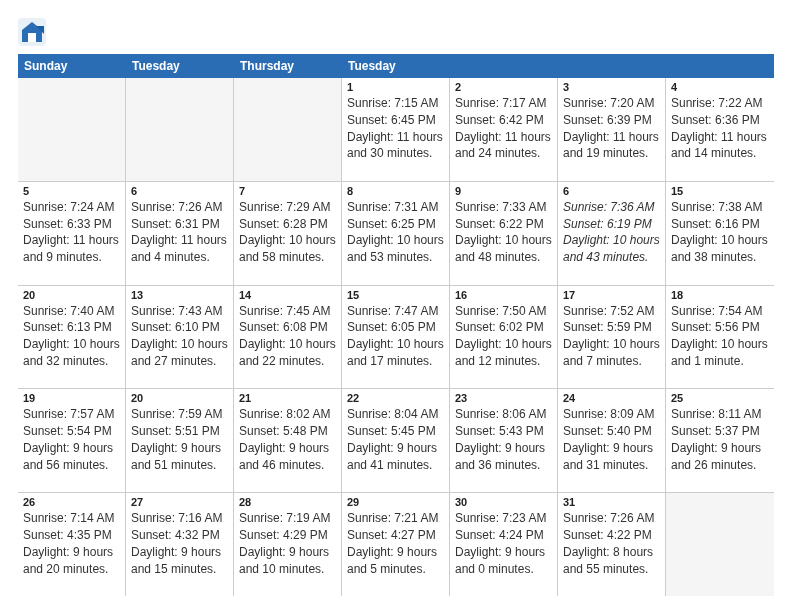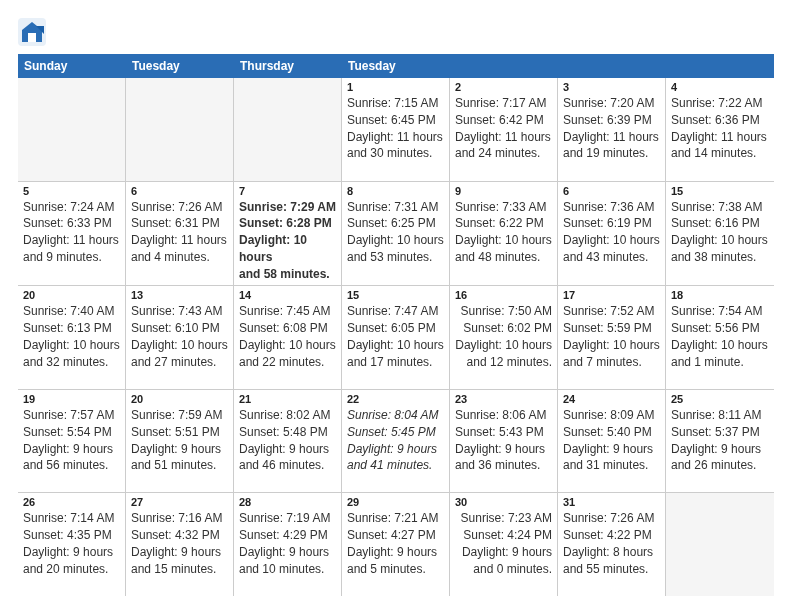--- a/index.html
+++ b/index.html
@@ -185,42 +185,42 @@
           </div>
           <div class="cal-cell">
             <span class="day-num">6</span>
             <div class="cell-info" style="white-space: pre-line;">Sunrise: 7:26 AM
 Sunset: 6:31 PM
 Daylight: 11 hours
 and 4 minutes.</div>
           </div>
           <div class="cal-cell">
             <span class="day-num">7</span>
-            <div class="cell-info" style="white-space: pre-line; font-weight: bold;">Sunrise: 7:29 AM
+            <div class="cell-info" style="white-space: pre-line;">Sunrise: 7:29 AM
 Sunset: 6:28 PM
 Daylight: 10 hours
 and 58 minutes.</div>
           </div>
           <div class="cal-cell">
             <span class="day-num">8</span>
             <div class="cell-info" style="white-space: pre-line;">Sunrise: 7:31 AM
 Sunset: 6:25 PM
 Daylight: 10 hours
 and 53 minutes.</div>
           </div>
           <div class="cal-cell">
             <span class="day-num">9</span>
             <div class="cell-info" style="white-space: pre-line;">Sunrise: 7:33 AM
 Sunset: 6:22 PM
 Daylight: 10 hours
 and 48 minutes.</div>
           </div>
           <div class="cal-cell">
             <span class="day-num">6</span>
-            <div class="cell-info" style="white-space: pre-line;">Sunrise: 7:36 AM
+            <div class="cell-info" style="white-space: pre-line; font-style: italic;">Sunrise: 7:36 AM
 Sunset: 6:19 PM
 Daylight: 10 hours
 and 43 minutes.</div>
           </div>
           <div class="cal-cell">
             <span class="day-num">15</span>
             <div class="cell-info" style="white-space: pre-line;">Sunrise: 7:38 AM
 Sunset: 6:16 PM
 Daylight: 10 hours
 and 38 minutes.</div>
@@ -250,21 +250,21 @@
           </div>
           <div class="cal-cell">
             <span class="day-num">15</span>
             <div class="cell-info" style="white-space: pre-line;">Sunrise: 7:47 AM
 Sunset: 6:05 PM
 Daylight: 10 hours
 and 17 minutes.</div>
           </div>
           <div class="cal-cell">
             <span class="day-num">16</span>
-            <div class="cell-info" style="white-space: pre-line; text-align: right;">Sunrise: 7:50 AM
+            <div class="cell-info" style="white-space: pre-line;">Sunrise: 7:50 AM
 Sunset: 6:02 PM
 Daylight: 10 hours
 and 12 minutes.</div>
           </div>
           <div class="cal-cell">
             <span class="day-num">17</span>
             <div class="cell-info" style="white-space: pre-line;">Sunrise: 7:52 AM
 Sunset: 5:59 PM
 Daylight: 10 hours
 and 7 minutes.</div>
@@ -294,21 +294,21 @@
           </div>
           <div class="cal-cell">
             <span class="day-num">21</span>
             <div class="cell-info" style="white-space: pre-line;">Sunrise: 8:02 AM
 Sunset: 5:48 PM
 Daylight: 9 hours
 and 46 minutes.</div>
           </div>
           <div class="cal-cell">
             <span class="day-num">22</span>
-            <div class="cell-info" style="white-space: pre-line; font-style: italic;">Sunrise: 8:04 AM
+            <div class="cell-info" style="white-space: pre-line;">Sunrise: 8:04 AM
 Sunset: 5:45 PM
 Daylight: 9 hours
 and 41 minutes.</div>
           </div>
           <div class="cal-cell">
             <span class="day-num">23</span>
             <div class="cell-info" style="white-space: pre-line;">Sunrise: 8:06 AM
 Sunset: 5:43 PM
 Daylight: 9 hours
 and 36 minutes.</div>
@@ -352,21 +352,21 @@
           </div>
           <div class="cal-cell">
             <span class="day-num">29</span>
             <div class="cell-info" style="white-space: pre-line;">Sunrise: 7:21 AM
 Sunset: 4:27 PM
 Daylight: 9 hours
 and 5 minutes.</div>
           </div>
           <div class="cal-cell">
             <span class="day-num">30</span>
-            <div class="cell-info" style="white-space: pre-line; text-align: right;">Sunrise: 7:23 AM
+            <div class="cell-info" style="white-space: pre-line;">Sunrise: 7:23 AM
 Sunset: 4:24 PM
 Daylight: 9 hours
 and 0 minutes.</div>
           </div>
           <div class="cal-cell">
             <span class="day-num">31</span>
             <div class="cell-info" style="white-space: pre-line;">Sunrise: 7:26 AM
 Sunset: 4:22 PM
 Daylight: 8 hours
 and 55 minutes.</div>

